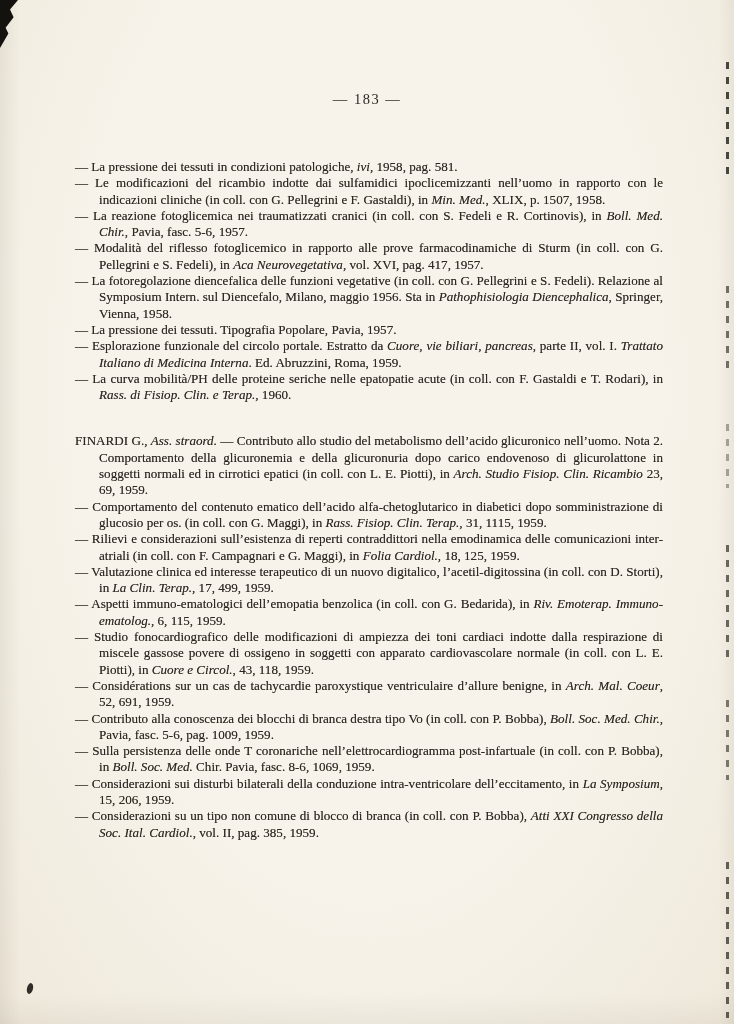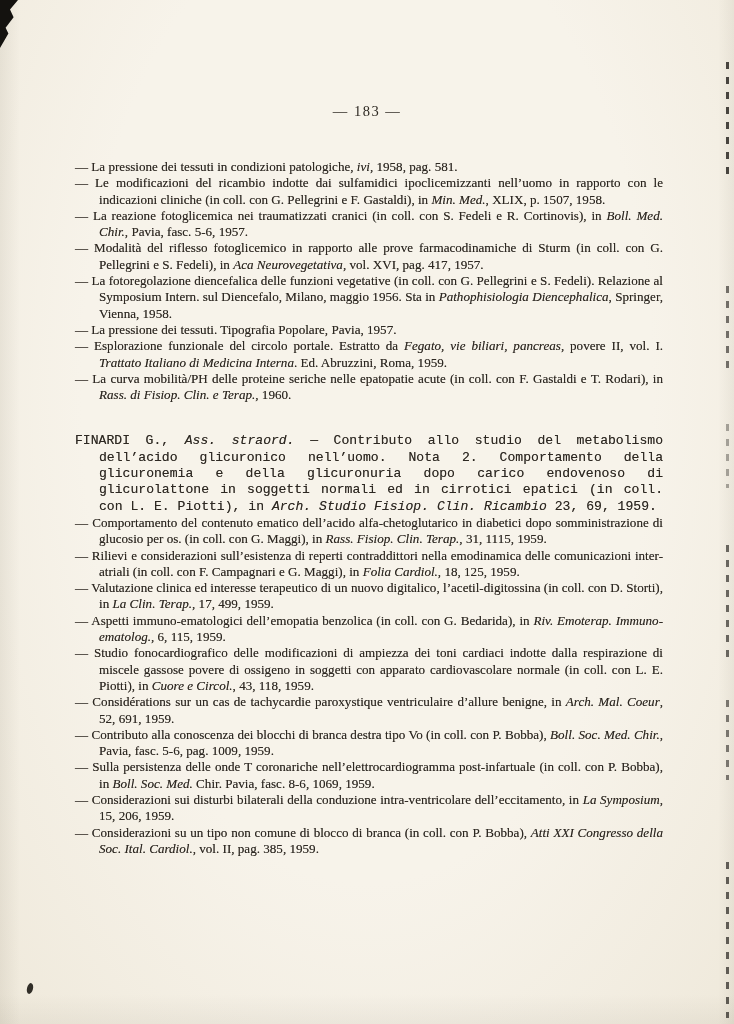--- a/index.html
+++ b/index.html
@@ -15,21 +15,21 @@
     color: var(--ink, #2d2822);
     font-family: "Liberation Serif", "DejaVu Serif", serif;
     background:
       linear-gradient(90deg, rgba(60,50,30,0.07), rgba(60,50,30,0) 20px),
       linear-gradient(270deg, rgba(60,50,30,0.06), rgba(60,50,30,0) 16px),
       linear-gradient(0deg, rgba(60,50,30,0.05), rgba(60,50,30,0) 30px),
       radial-gradient(ellipse at 50% 38%, var(--paper, #f7f3ea) 55%, #efe9db 100%);
   }
   .pagenum {
     position: absolute;
-    top: 103px;
+    top: 91px;
     left: 0;
     width: 100%;
     text-align: center;
     font-size: 14.5px;
     letter-spacing: 1.5px;
   }
   .content {
     position: absolute;
     top: 159px;
     left: 75px;
@@ -39,21 +39,20 @@
   .entry {
     margin: 0;
     font-size: 13.1px;
     line-height: 16.3px;
     padding-left: 24px;
     text-indent: -24px;
     text-shadow: 0 0 0.4px rgba(45,40,34,0.55);
   }
   .entry.group-start {
     margin-top: 30px;
-    font-family: Liberation Mono, monospace;
   }
   .it { font-style: italic; }
 
   
   .corner-mark {
     position: absolute;
     left: 0; top: 0;
     width: 20px; height: 48px;
     background: #14120f;
     clip-path: polygon(0 0, 90% 0, 50% 20%, 68% 36%, 28% 58%, 42% 70%, 0 100%);
@@ -97,21 +96,21 @@
 
   <div class="pagenum">— 183 —</div>
 
   <div class="content">
       <p class="entry"><span>— La pressione dei tessuti in condizioni patologiche, </span><span class="it">ivi</span><span>, 1958, pag. 581.</span></p>
       <p class="entry"><span>— Le modificazioni del ricambio indotte dai sulfamidici ipoclicemizzanti nell’uomo in rapporto con le indicazioni cliniche (in coll. con G. Pellegrini e F. Gastaldi), in </span><span class="it">Min. Med.</span><span>, XLIX, p. 1507, 1958.</span></p>
       <p class="entry"><span>— La reazione fotoglicemica nei traumatizzati cranici (in coll. con S. Fedeli e R. Cortinovis), in </span><span class="it">Boll. Med. Chir.</span><span>, Pavia, fasc. 5-6, 1957.</span></p>
       <p class="entry"><span>— Modalità del riflesso fotoglicemico in rapporto alle prove farmacodinamiche di Sturm (in coll. con G. Pellegrini e S. Fedeli), in </span><span class="it">Aca Neurovegetativa</span><span>, vol. XVI, pag. 417, 1957.</span></p>
       <p class="entry"><span>— La fotoregolazione diencefalica delle funzioni vegetative (in coll. con G. Pellegrini e S. Fedeli). Relazione al Symposium Intern. sul Diencefalo, Milano, maggio 1956. Sta in </span><span class="it">Pathophisiologia Diencephalica</span><span>, Springer, Vienna, 1958.</span></p>
       <p class="entry"><span>— La pressione dei tessuti. Tipografia Popolare, Pavia, 1957.</span></p>
-      <p class="entry"><span>— Esplorazione funzionale del circolo portale. Estratto da </span><span class="it">Fegato, vie biliari, pancreas</span><span>, povere II, vol. I. </span><span class="it">Trattato Italiano di Medicina Interna</span><span>. Ed. Abruzzini, Roma, 1959.</span></p>
+      <p class="entry"><span>— Esplorazione funzionale del circolo portale. Estratto da </span><span class="it">Cuore, vie biliari, pancreas</span><span>, parte II, vol. I. </span><span class="it">Trattato Italiano di Medicina Interna</span><span>. Ed. Abruzzini, Roma, 1959.</span></p>
       <p class="entry"><span>— La curva mobilità/PH delle proteine seriche nelle epatopatie acute (in coll. con F. Gastaldi e T. Rodari), in </span><span class="it">Rass. di Fisiop. Clin. e Terap.</span><span>, 1960.</span></p>
       <p class="entry group-start"><span>FINARDI G., </span><span class="it">Ass. straord.</span><span> — Contributo allo studio del metabolismo dell’acido glicuronico nell’uomo. Nota 2. Comportamento della glicuronemia e della glicuronuria dopo carico endovenoso di glicurolattone in soggetti normali ed in cirrotici epatici (in coll. con L. E. Piotti), in </span><span class="it">Arch. Studio Fisiop. Clin. Ricambio</span><span> 23, 69, 1959.</span></p>
       <p class="entry"><span>— Comportamento del contenuto ematico dell’acido alfa-chetoglutarico in diabetici dopo somministrazione di glucosio per os. (in coll. con G. Maggi), in </span><span class="it">Rass. Fisiop. Clin. Terap.</span><span>, 31, 1115, 1959.</span></p>
       <p class="entry"><span>— Rilievi e considerazioni sull’esistenza di reperti contraddittori nella emodinamica delle comunicazioni inter-atriali (in coll. con F. Campagnari e G. Maggi), in </span><span class="it">Folia Cardiol.</span><span>, 18, 125, 1959.</span></p>
       <p class="entry"><span>— Valutazione clinica ed interesse terapeutico di un nuovo digitalico, l’acetil-digitossina (in coll. con D. Storti), in </span><span class="it">La Clin. Terap.</span><span>, 17, 499, 1959.</span></p>
       <p class="entry"><span>— Aspetti immuno-ematologici dell’emopatia benzolica (in coll. con G. Bedarida), in </span><span class="it">Riv. Emoterap. Immuno-ematolog.</span><span>, 6, 115, 1959.</span></p>
       <p class="entry"><span>— Studio fonocardiografico delle modificazioni di ampiezza dei toni cardiaci indotte dalla respirazione di miscele gassose povere di ossigeno in soggetti con apparato cardiovascolare normale (in coll. con L. E. Piotti), in </span><span class="it">Cuore e Circol.</span><span>, 43, 118, 1959.</span></p>
       <p class="entry"><span>— Considérations sur un cas de tachycardie paroxystique ventriculaire d’allure benigne, in </span><span class="it">Arch. Mal. Coeur</span><span>, 52, 691, 1959.</span></p>
       <p class="entry"><span>— Contributo alla conoscenza dei blocchi di branca destra tipo Vo (in coll. con P. Bobba), </span><span class="it">Boll. Soc. Med. Chir.</span><span>, Pavia, fasc. 5-6, pag. 1009, 1959.</span></p>
       <p class="entry"><span>— Sulla persistenza delle onde T coronariche nell’elettrocardiogramma post-infartuale (in coll. con P. Bobba), in </span><span class="it">Boll. Soc. Med.</span><span> Chir. Pavia, fasc. 8-6, 1069, 1959.</span></p>

